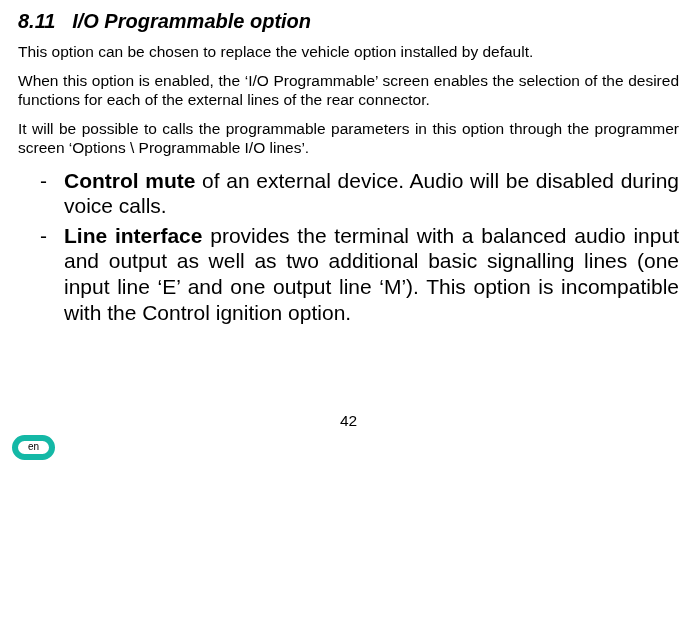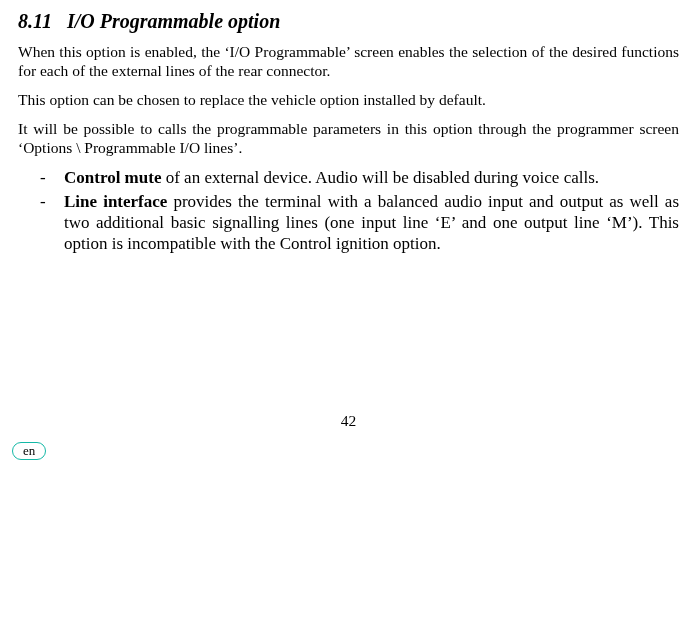--- a/index.html
+++ b/index.html
@@ -10,41 +10,40 @@
     background: #fff;
     font-family: Arial, Helvetica, sans-serif;
     color: #000;
   }
   .page {
     position: relative;
     box-sizing: border-box;
     width: 697px;
     height: 472px;
     padding: 10px 18px 0 18px;
-    font-family: Liberation Serif, serif;
   }
   .heading {
     font-size: 20px;
     font-weight: bold;
     font-style: italic;
     margin: 0 0 10px 0;
   }
   .para {
     font-size: 15.5px;
     line-height: 1.22;
     margin: 0 0 10px 0;
     text-align: justify;
   }
   ul.bullets {
     list-style: none;
     margin: 0;
     padding: 0;
   }
   ul.bullets li {
-    font-size: 17px;
+    font-size: 21px;
     line-height: 1.22;
     text-align: justify;
     padding-left: 46px;
     text-indent: -24px;
     margin: 4px 0 2px 0;
   }
   ul.bullets li .dash {
     display: inline-block;
     width: 24px;
     text-indent: 0;
@@ -55,39 +54,39 @@
     left: 0;
     right: 0;
     bottom: 42px;
     text-align: center;
     font-size: 15.5px;
   }
   .langpill {
     position: absolute;
     left: 12px;
     bottom: 12px;
-    border: 1px solid #14b8a6;
+    border: 6px solid #14b8a6;
     border-radius: 14px;
     padding: 1px 10px 2px 10px;
-    font-size: 13px;
+    font-size: 10px;
     line-height: 1;
   }
 </style>
 </head>
 <body>
 
 <div class="page">
 
   <h2 class="heading">
     <span>8.11</span>&nbsp;&nbsp;
     <span>I/O Programmable option</span>
   </h2>
 
+  <p class="para">This option can be chosen to replace the vehicle option installed by default.</p>
   <p class="para">When this option is enabled, the ‘I/O Programmable’ screen enables the selection of the desired functions for each of the external lines of the rear connector.</p>
-  <p class="para">This option can be chosen to replace the vehicle option installed by default.</p>
   <p class="para">It will be possible to calls the programmable parameters in this option through the programmer screen ‘Options \ Programmable I/O lines’.</p>
 
   <ul class="bullets">
     <li>
       <span class="dash">-</span><span class="bold">Control mute</span><span> of an external device. Audio will be disabled during voice calls.</span>
     </li>
     <li>
       <span class="dash">-</span><span class="bold">Line interface</span><span> provides the terminal with a balanced audio input and output as well as two additional basic signalling lines (one input line ‘E’ and one output line ‘M’). This option is incompatible with the Control ignition option.</span>
     </li>
   </ul>

